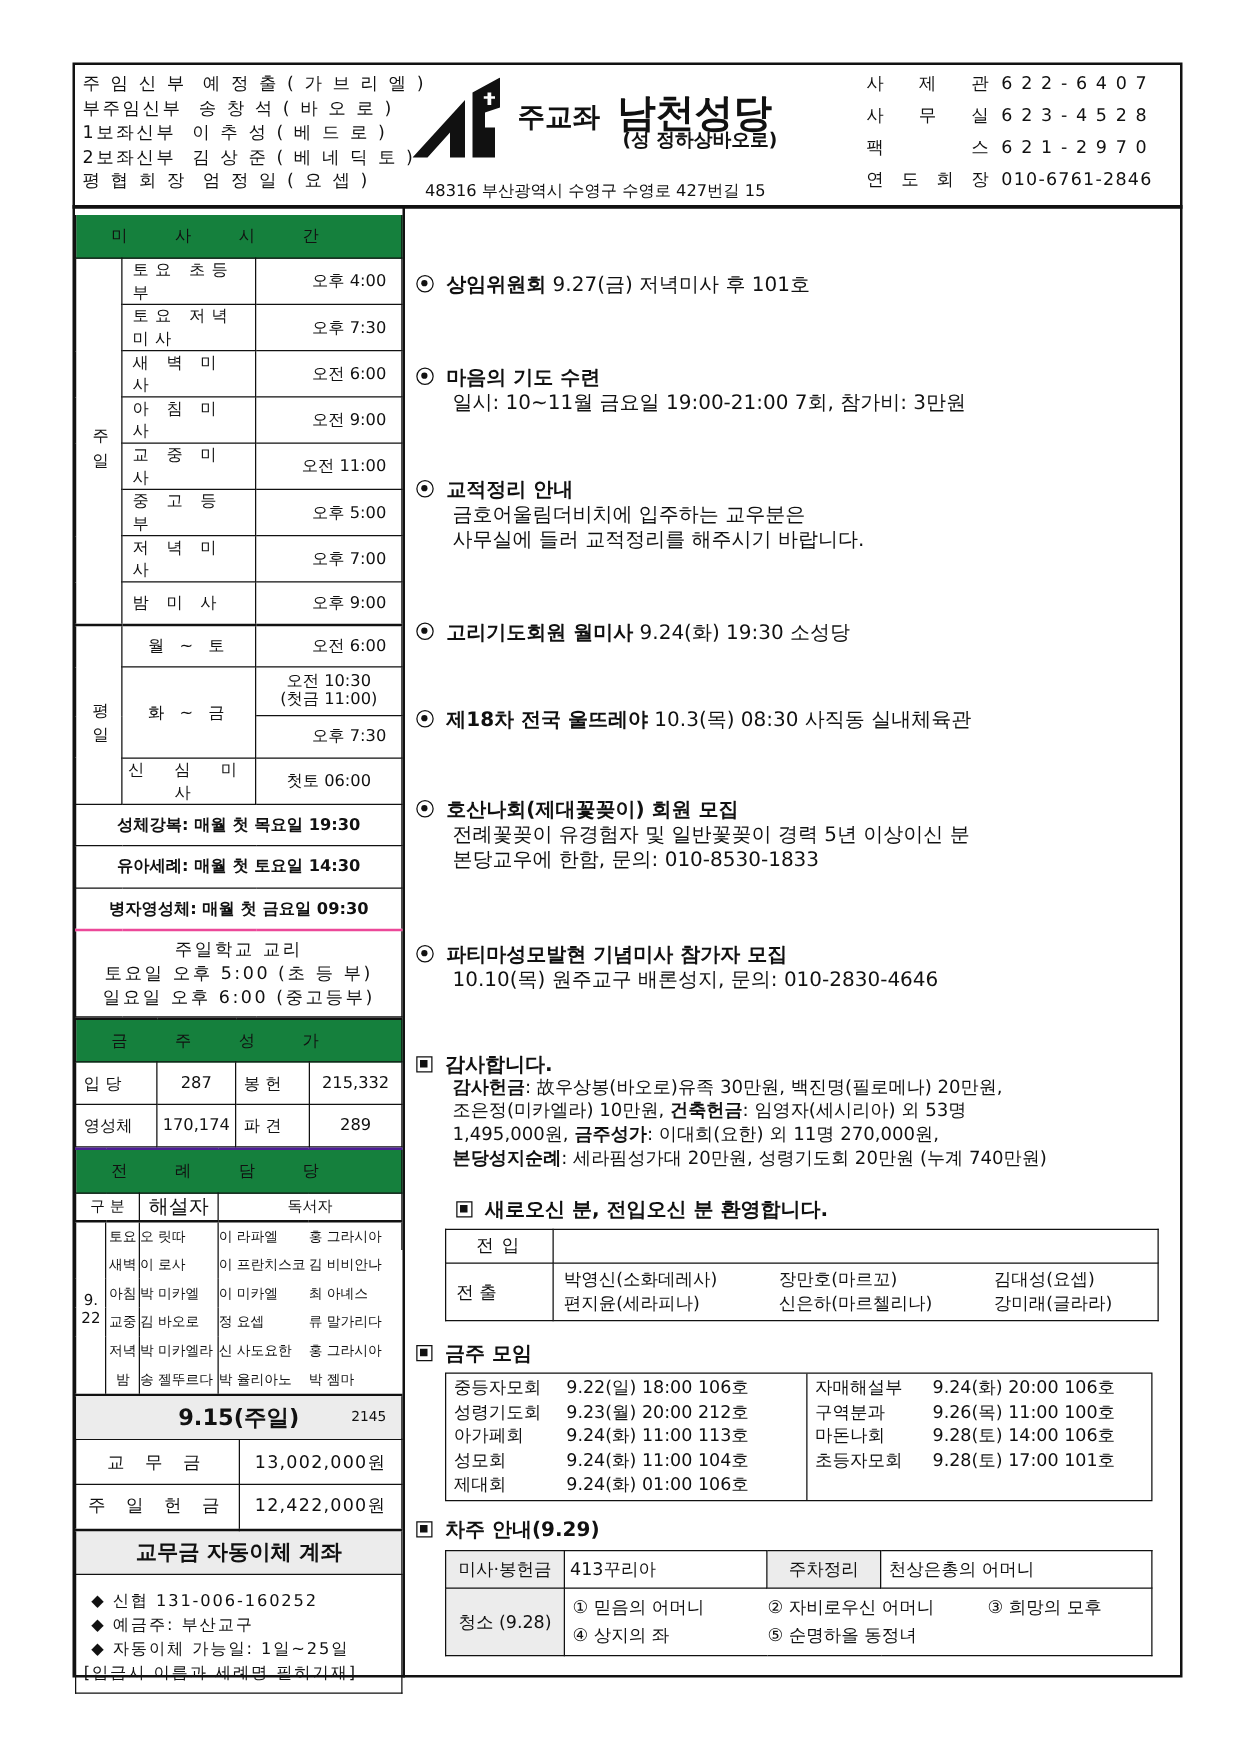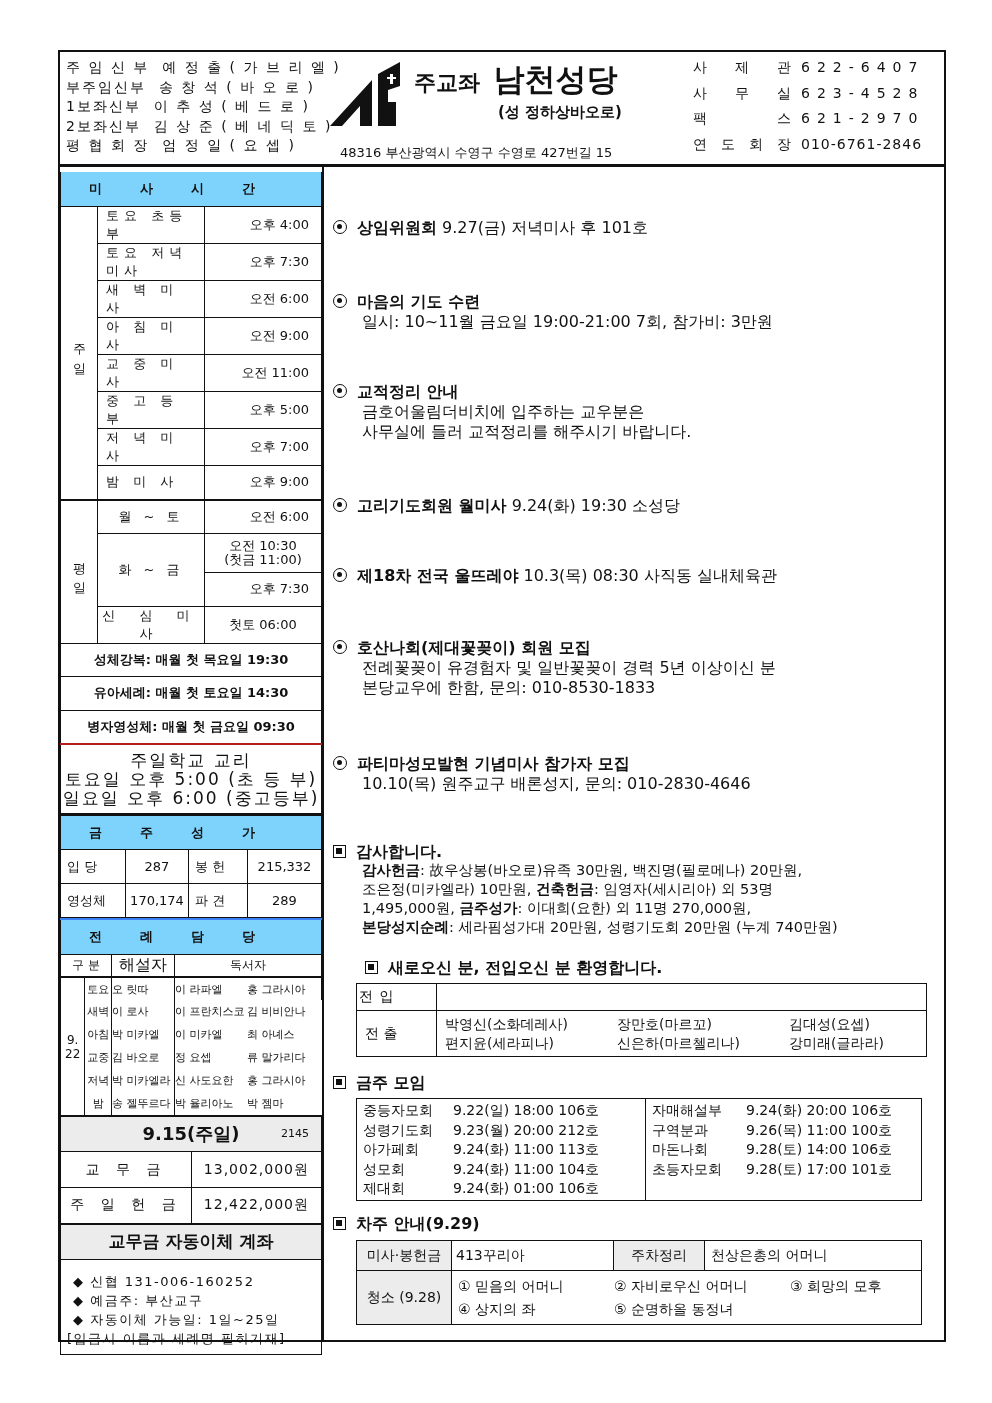--- a/index.html
+++ b/index.html
@@ -9,21 +9,21 @@
   .hdr-div{position:absolute;left:58px;top:164px;width:888px;height:3px;background:#111;}
   .col-div{position:absolute;left:322px;top:166px;width:2px;height:1176px;background:#111;}
   .staff div{font-size:14px;letter-spacing:2px;line-height:19.5px;white-space:nowrap;}
   .contact div{font-size:14px;line-height:25.5px;letter-spacing:2px;white-space:nowrap;display:flex;}
   .contact .lbl{width:100px;display:flex;justify-content:space-between;margin-right:8px;}
   .contact .num{letter-spacing:7px;}
   .contact .num.narrow{letter-spacing:1px;}
   .title{font-weight:bold;}
   table{border-collapse:collapse;}
   .lt td{border:1px solid #111;font-size:13px;padding:0;text-align:center;}
-  .sec-h{background:#7dd3fc;font-weight:bold;font-size:18px;text-align:center;letter-spacing:38px;}
+  .sec-h{background:#15803d;font-weight:normal;font-size:18px;text-align:center;letter-spacing:38px;}
   .mass td{height:32.5px;}
   .mass .nm{text-align:left;padding-left:8px;letter-spacing:5px;}
   .mass .tm{text-align:right;padding-right:12px;}
   .note{font-weight:bold;font-size:15px;text-align:center;height:32px;border-top:2px solid #111;}
   .ann{position:absolute;left:333px;font-size:16px;line-height:20px;}
   .ann .b{font-weight:bold;}
   .bullet{display:inline-block;width:14px;height:14px;border:1.5px solid #111;border-radius:50%;box-sizing:border-box;position:relative;vertical-align:-1px;margin-right:10px;}
   .bullet::after{content:"";position:absolute;left:3px;top:3px;width:5px;height:5px;border-radius:50%;background:#111;}
   .sq{display:inline-block;width:13px;height:13px;border:1.5px solid #111;box-sizing:border-box;position:relative;vertical-align:-1px;margin-right:10px;}
   .sq::after{content:"";position:absolute;left:2px;top:2px;width:6px;height:6px;background:#111;}
@@ -45,21 +45,21 @@
   <div><span>2보좌신부</span>&nbsp;&nbsp;<span>김 상 준 ( 베 네 딕 토 )</span></div>
   <div><span>평 협 회 장</span>&nbsp;&nbsp;<span>엄 정 일 ( 요    셉 )</span></div>
 </div>
 
 <svg class="abs" style="left:330px;top:62px;" width="78" height="66" viewBox="0 0 78 66">
   <polygon points="0,64 42,18 42,64 30,64 30,44 12,64" fill="#111"></polygon>
   <polygon points="48,64 48,12 70,0 70,24 58,28 58,40 66,40 66,64" fill="#111"></polygon>
   <rect x="60" y="12" width="3" height="10" fill="#fff"></rect>
   <rect x="57" y="15" width="9" height="2" fill="#fff"></rect>
 </svg>
-<div class="abs title" style="left:414px;top:59px;white-space:nowrap;">
+<div class="abs title" style="left:414px;top:70px;white-space:nowrap;">
   <span style="font-size:22px;">주교좌</span>
   <span style="font-size:31px;margin-left:8px;">남천성당</span>
 </div>
 <div class="abs title" style="left:498px;top:103px;font-size:15px;">(성 정하상바오로)</div>
 <div class="abs" style="left:340px;top:144px;font-size:13px;">48316 부산광역시 수영구 수영로 427번길 15</div>
 
 <div class="abs contact" style="left:693px;top:55px;">
   <div>
       <span class="lbl">
         <span>사</span>
@@ -153,21 +153,21 @@
     <tr>
           <td colspan="3" class="note">성체강복:  매월 첫 목요일 19:30</td>
         </tr>
     <tr>
           <td colspan="3" class="note">유아세례:  매월 첫 토요일 14:30</td>
         </tr>
     <tr>
           <td colspan="3" class="note">병자영성체:  매월 첫 금요일 09:30</td>
         </tr>
     <tr>
-          <td colspan="3" style="height:68px;line-height:19px;font-size:17px;letter-spacing:2px;border-top:2px solid #b91c1c;">
+          <td colspan="3" style="height:68px;line-height:19px;font-size:14px;letter-spacing:2px;border-top:2px solid #ec4899;">
       <span>주일학교 교리</span><br><span>토요일 오후 5:00 (초 등 부)</span><br><span>일요일 오후 6:00 (중고등부)</span>
     </td>
         </tr>
   </tbody>
     </table>
 
   <table class="lt" style="width:262px;">
     <tbody>
         <tr>
           <td colspan="4" class="sec-h" style="height:33px;border-top:2px solid #111;">금주성가</td>
@@ -183,21 +183,21 @@
       <td>170,174</td>
       <td style="text-align:left;padding-left:6px;">파   견</td>
       <td>289</td>
     </tr>
   </tbody>
     </table>
 
   <table class="lt" style="width:262px;font-size:11px;">
     <tbody>
         <tr>
-          <td colspan="5" class="sec-h" style="height:34px;border-top:2px solid #3b82f6;">전례담당</td>
+          <td colspan="5" class="sec-h" style="height:34px;border-top:2px solid #4c1d95;">전례담당</td>
         </tr>
     <tr style="height:20px;">
       <td colspan="2" style="width:50px;font-size:12px;">구 분</td>
       <td style="width:62px;font-size:16px;">해설자</td>
       <td colspan="2" style="font-size:12px;">독서자</td>
     </tr>
     <tr style="height:23px;">
       <td rowspan="6" style="width:22px;font-size:12px;border-top:2px solid #111;border-bottom:none;">9. 22</td>
       <td style="width:24px;font-size:11px;border:none;border-top:2px solid #111;">토요</td>
       <td style="text-align:left;font-size:11px;border:none;border-left:1px solid #111;border-top:2px solid #111;">오 릿따</td>
@@ -301,21 +301,21 @@
   <div class="indent"><span class="b">감사헌금</span><span>: 故우상봉(바오로)유족 30만원, 백진명(필로메나) 20만원,</span></div>
   <div class="indent"><span>조은정(미카엘라) 10만원, </span><span class="b">건축헌금</span><span>: 임영자(세시리아) 외 53명</span></div>
   <div class="indent"><span>1,495,000원, </span><span class="b">금주성가</span><span>: 이대희(요한) 외 11명 270,000원,</span></div>
   <div class="indent"><span class="b">본당성지순례</span><span>: 세라핌성가대 20만원, 성령기도회 20만원 (누계 740만원)</span></div>
 </div>
 
 <div class="ann" style="top:958px;font-weight:bold;padding-left:32px;"><span class="sq"></span><span>새로오신 분, 전입오신 분 환영합니다.</span></div>
 <table class="abs rt" style="left:356px;top:983px;width:571px;">
   <tbody>
       <tr style="height:27px;">
-        <td style="width:76px;padding-left:2px;letter-spacing:1px;margin-top:30px;">전     입</td>
+        <td style="width:76px;padding-left:24px;letter-spacing:1px;margin-top:30px;">전     입</td>
         <td></td>
       </tr>
   <tr style="height:46px;">
         <td style="padding-left:8px;">전     출</td>
     <td style="padding-left:8px;line-height:19px;">
       <div style="display:grid;grid-template-columns:172px 172px 130px;">
         <span>박영신(소화데레사)</span>
             <span>장만호(마르꼬)</span>
             <span>김대성(요셉)</span>
         <span>편지윤(세라피나)</span>

